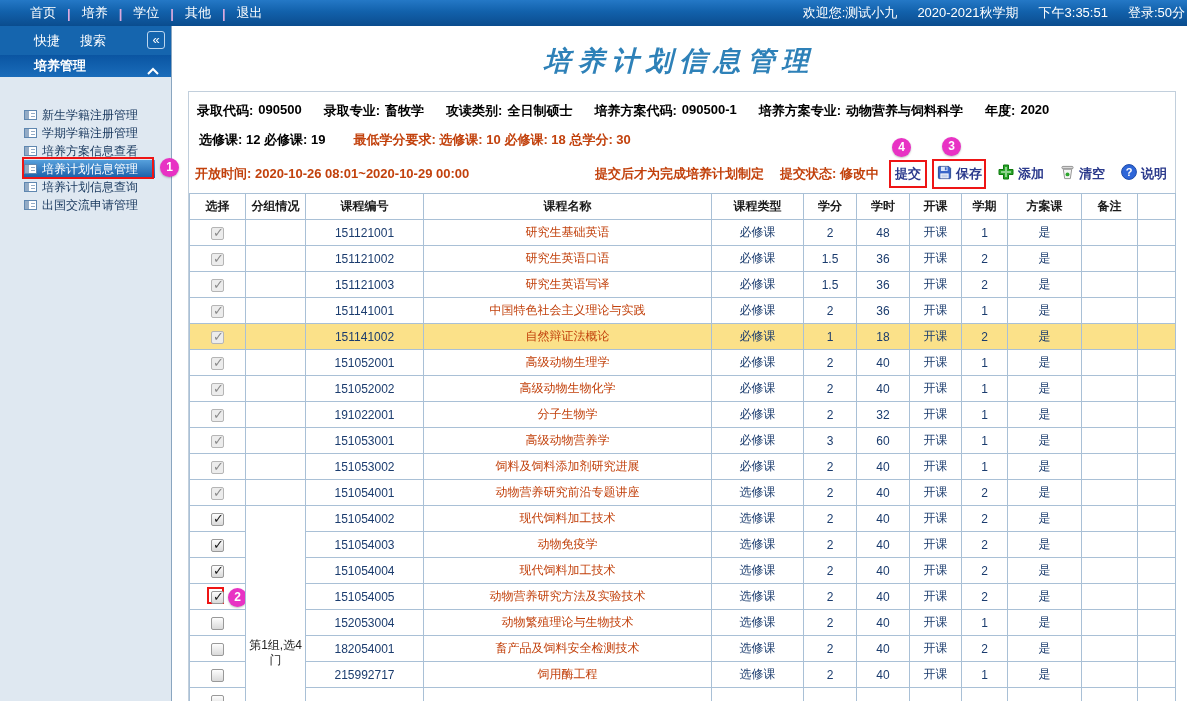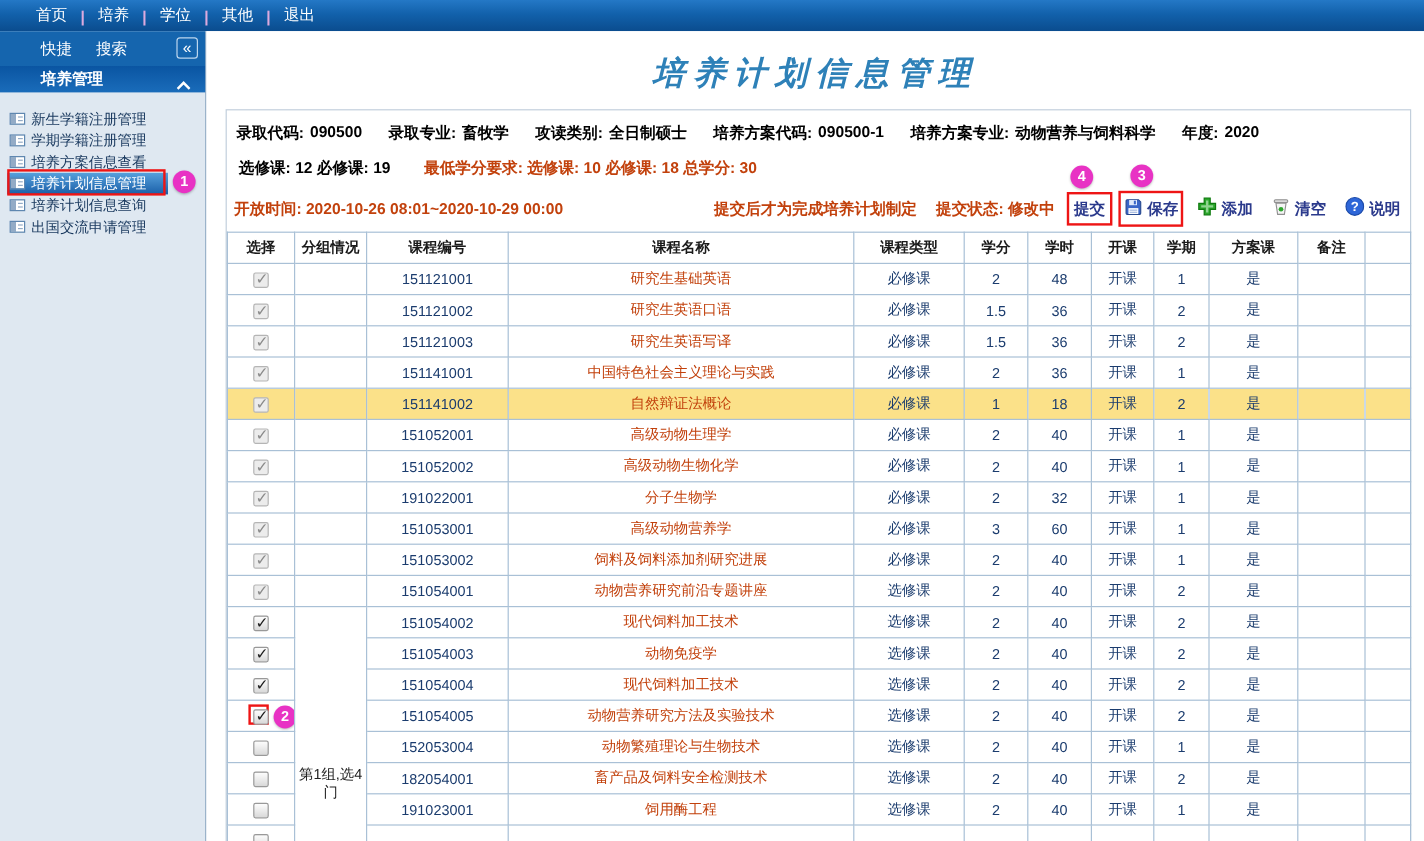--- a/index.html
+++ b/index.html
@@ -19,21 +19,21 @@
   .body-row{display:flex;height:675px;}
   
   .sidebar{width:172px;flex:none;background:#dfe8f1;border-right:1px solid #8aa6c0;display:flex;flex-direction:column;}
   .side-tabs{height:29px;background:#1565ae;display:flex;align-items:center;color:#fff;font-size:13px;gap:20px;padding-left:34px;position:relative;flex:none;}
   .side-tab{cursor:pointer;}
   .collapse-btn{position:absolute;right:6px;top:5px;width:18px;height:18px;border:1px solid #bcd6ee;border-radius:3px;
     color:#fff;text-align:center;line-height:15px;font-size:13px;cursor:pointer;}
   .side-section{height:22px;background:linear-gradient(180deg,#0a55a2,#1a6cba);color:#fff;font-weight:bold;font-size:13px;
     display:flex;align-items:center;padding-left:34px;position:relative;flex:none;}
   .chev{position:absolute;right:12px;top:8px;}
-  .side-menu{list-style:none;margin:0;padding:13px 0 0 6px;flex:1;}
+  .side-menu{list-style:none;margin:16px;padding:13px 0 0 6px;flex:1;}
   .menu-item{display:flex;align-items:center;gap:5px;height:18px;font-size:12px;color:#16365c;cursor:pointer;position:relative;padding-left:2px;white-space:nowrap;}
   .menu-icon{width:13px;height:10px;border:1px solid #5f87b0;background:linear-gradient(90deg,#93abc6 0 4px,#fff 4px);position:relative;flex:none;}
   .menu-icon::after{content:"";position:absolute;left:6px;right:1px;top:2px;height:1px;background:#93abc6;box-shadow:0 3px 0 #93abc6;}
   .menu-item.active{color:#fff;background:linear-gradient(180deg,#56a0dc,#1a5fa8);background-size:134px 100%;background-repeat:no-repeat;}
   .ann-sidebar{position:absolute;left:0;top:-3px;width:132px;height:22px;border:2px solid #ee1515;pointer-events:none;}
   .badge{width:19px;height:19px;border-radius:50%;background:#e832c4;color:#fff;font-size:12px;font-weight:bold;
     line-height:19px;text-align:center;position:absolute;z-index:6;box-shadow:0 1px 2px rgba(0,0,0,.25);}
   .badge-sidebar{left:138px;top:-2px;}
   
   .main{flex:1;overflow:hidden;position:relative;background:#fff;}
@@ -77,20 +77,26 @@
       <span class="nav-item">首页</span>
       <span class="sep">|</span>
       <span class="nav-item">培养</span>
       <span class="sep">|</span>
       <span class="nav-item">学位</span>
       <span class="sep">|</span>
       <span class="nav-item">其他</span>
       <span class="sep">|</span>
       <span class="nav-item">退出</span>
     </div>
+  <div class="topbar-right">
+    <span>欢迎您:测试小九</span>
+    <span>2020-2021秋学期</span>
+    <span>下午3:35:51</span>
+    <span>登录:50分</span>
+  </div>
 </div>
 
 <div class="body-row">
   <aside class="sidebar">
     <div class="side-tabs">
       <span class="side-tab">快捷</span>
       <span class="side-tab">搜索</span>
       <span class="collapse-btn">«</span>
     </div>
     <div class="side-section">
@@ -600,21 +606,21 @@
   </tr>
             <tr>
     <td class="c-sel">
       <span class="cbwrap">
         
         <span class="cb un"></span>
         
       </span>
     </td>
 
-    <td class="c-code">191023001</td>
+    <td class="c-code">215992717</td>
     <td class="c-name"><a>饲用酶工程</a></td>
     <td class="c-type">选修课</td>
     <td class="c-credit">2</td>
     <td class="c-hours">40</td>
     <td class="c-open">开课</td>
     <td class="c-term">1</td>
     <td class="c-plan">是</td>
     <td class="c-note"></td>
     <td class="c-extra"></td>
   </tr>

